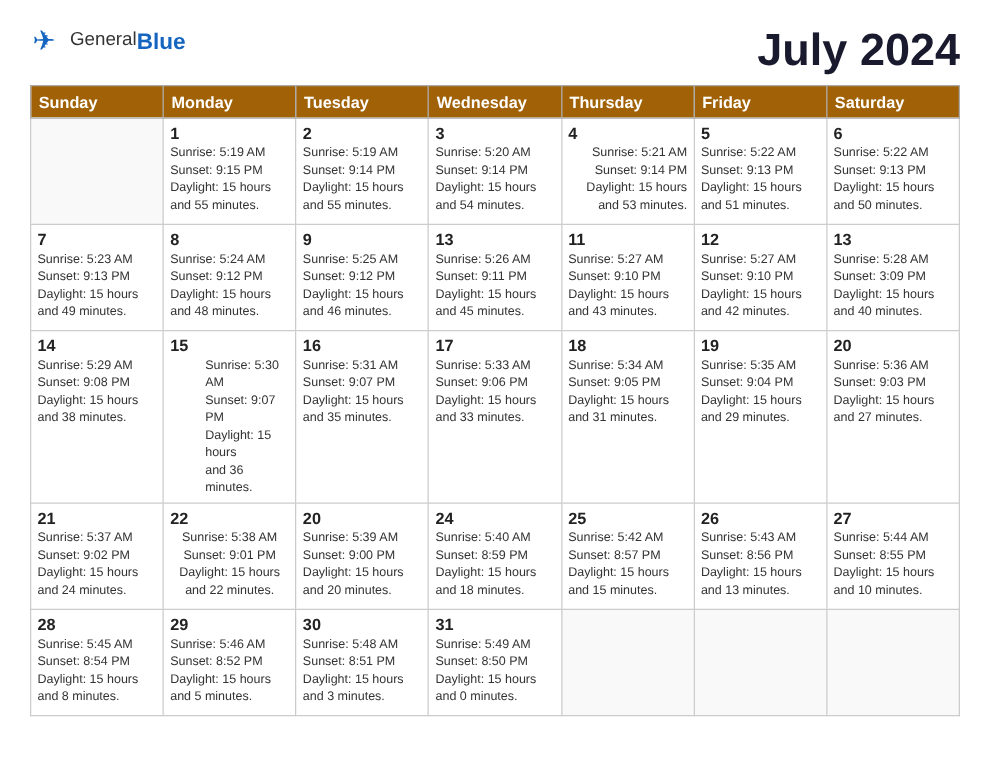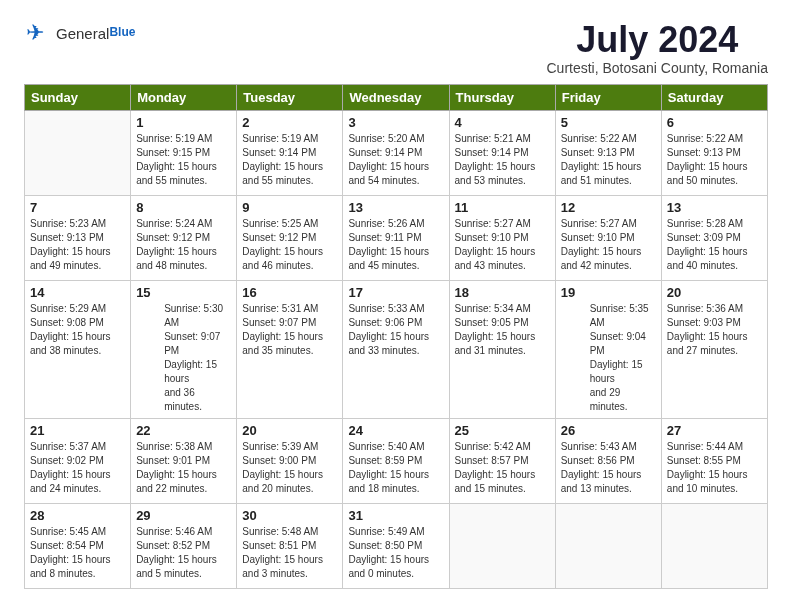--- a/index.html
+++ b/index.html
@@ -25,21 +25,21 @@
       display: flex;
       flex-direction: row;
       line-height: 1.1;
     }
     .logo-general {
       font-size: 15px;
       color: #333;
       font-weight: normal;
     }
     .logo-blue {
-      font-size: 12px;
+      font-size: 18px;
       color: #1565c0;
       font-weight: bold;
     }
     .logo-icon {
       width: 28px;
       height: 28px;
     }
     .title-area {
       text-align: center;
     }
@@ -52,21 +52,21 @@
     .location {
       font-size: 14px;
       color: #444;
     }
     .calendar {
       width: 100%;
       border-collapse: collapse;
       margin-top: 4px;
     }
     .calendar th {
-      background-color: #4d7c0f;
+      background-color: #a16207;
       color: white;
       text-align: left;
       padding: 5px 6px;
       font-size: 13px;
       font-weight: bold;
       border: 1px solid #aaa;
     }
     .calendar td {
       border: 1px solid #ccc;
       vertical-align: top;
@@ -100,21 +100,20 @@
     <svg class="logo-icon" viewBox="0 0 28 28">
       <text x="2" y="20" font-size="22" fill="#1565c0">✈</text>
     </svg>
     <div class="logo-text">
       <span class="logo-general">General</span>
       <span class="logo-blue">Blue</span>
     </div>
   </div>
   <div class="title-area">
     <div class="month-title">July 2024</div>
-    <div class="location">Curtesti, Botosani County, Romania</div>
   </div>
 </div>
 
 <table class="calendar">
   <thead>
     <tr>
     <th>Sunday</th>
         <th>Monday</th>
         <th>Tuesday</th>
         <th>Wednesday</th>
@@ -142,21 +141,21 @@
         </td>
         <td>
           <div class="day-number">3</div>
           <div class="day-info" style="white-space: pre-line;">Sunrise: 5:20 AM
 Sunset: 9:14 PM
 Daylight: 15 hours
 and 54 minutes.</div>
         </td>
         <td>
           <div class="day-number">4</div>
-          <div class="day-info" style="white-space: pre-line;">Sunrise: 5:21 AM
+          <div class="day-info" style="white-space: pre-line; text-align: right;">Sunrise: 5:21 AM
 Sunset: 9:14 PM
 Daylight: 15 hours
 and 53 minutes.</div>
         </td>
         <td>
           <div class="day-number">5</div>
           <div class="day-info" style="white-space: pre-line;">Sunrise: 5:22 AM
 Sunset: 9:13 PM
 Daylight: 15 hours
 and 51 minutes.</div>
@@ -251,21 +250,21 @@
         </td>
         <td>
           <div class="day-number">18</div>
           <div class="day-info" style="white-space: pre-line;">Sunrise: 5:34 AM
 Sunset: 9:05 PM
 Daylight: 15 hours
 and 31 minutes.</div>
         </td>
         <td>
           <div class="day-number">19</div>
-          <div class="day-info" style="white-space: pre-line; margin-left: 29px;">Sunrise: 5:35 AM
+          <div class="day-info" style="white-space: pre-line;">Sunrise: 5:35 AM
 Sunset: 9:04 PM
 Daylight: 15 hours
 and 29 minutes.</div>
         </td>
         <td>
           <div class="day-number">20</div>
           <div class="day-info" style="white-space: pre-line;">Sunrise: 5:36 AM
 Sunset: 9:03 PM
 Daylight: 15 hours
 and 27 minutes.</div>
@@ -274,21 +273,21 @@
       <tr>
         <td>
           <div class="day-number">21</div>
           <div class="day-info" style="white-space: pre-line;">Sunrise: 5:37 AM
 Sunset: 9:02 PM
 Daylight: 15 hours
 and 24 minutes.</div>
         </td>
         <td>
           <div class="day-number">22</div>
-          <div class="day-info" style="white-space: pre-line;">Sunrise: 5:38 AM
+          <div class="day-info" style="white-space: pre-line; text-align: center;">Sunrise: 5:38 AM
 Sunset: 9:01 PM
 Daylight: 15 hours
 and 22 minutes.</div>
         </td>
         <td>
           <div class="day-number">20</div>
           <div class="day-info" style="white-space: pre-line;">Sunrise: 5:39 AM
 Sunset: 9:00 PM
 Daylight: 15 hours
 and 20 minutes.</div>

